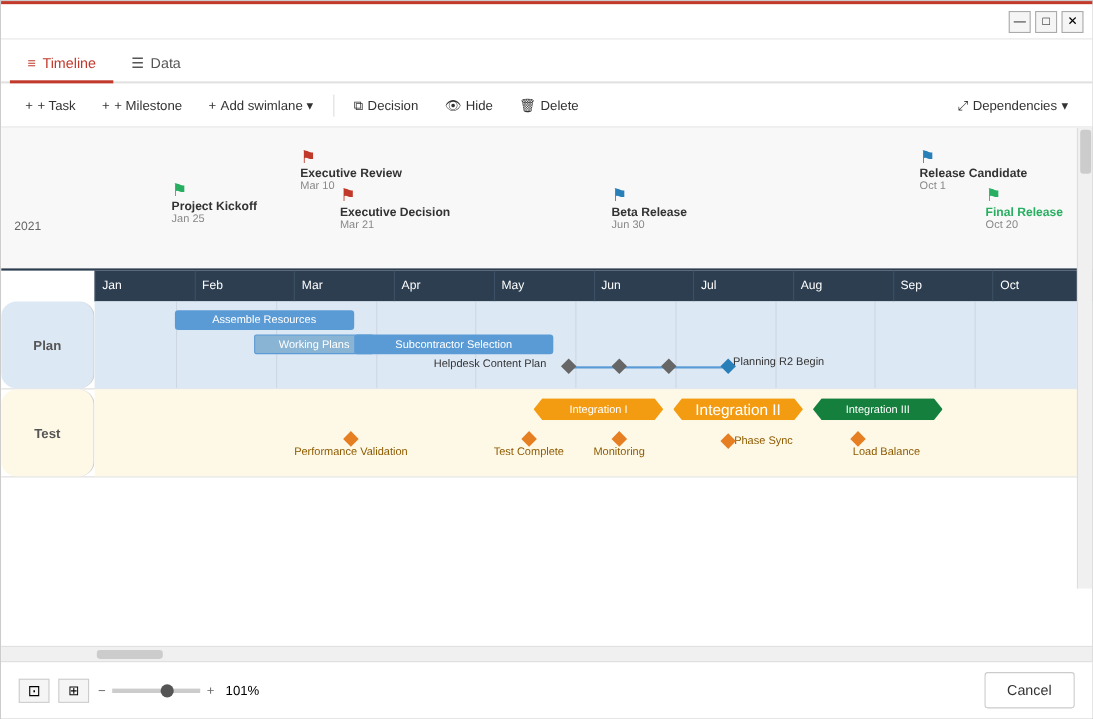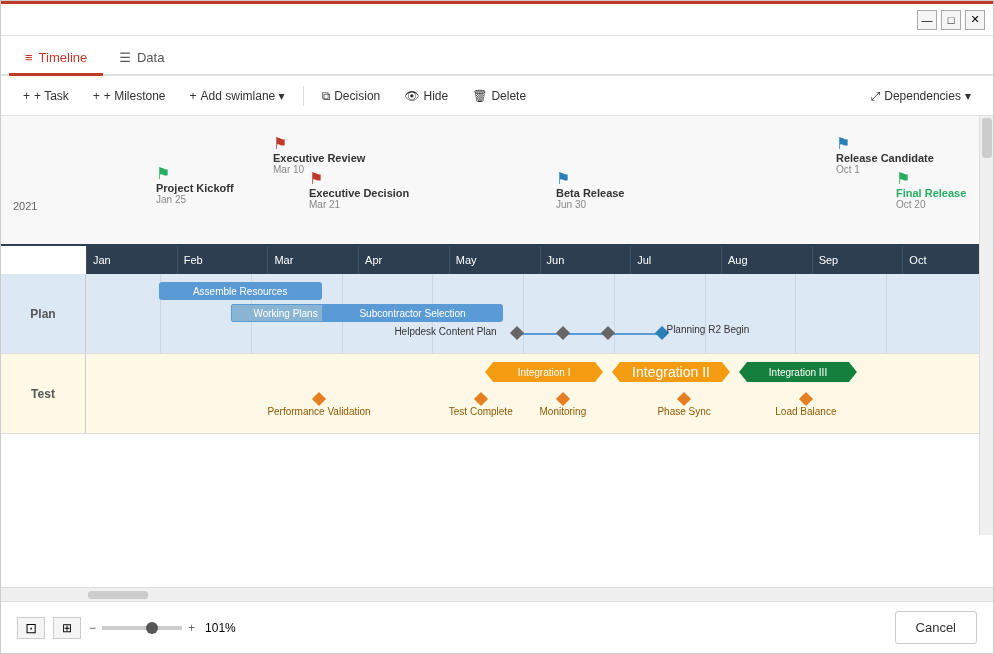--- a/index.html
+++ b/index.html
@@ -34,21 +34,21 @@
     .milestones-area { height: 130px; position: relative; background: #f8f8f8; border-bottom: 2px solid #2c3e50; }
 
     
     .month-header { height: 28px; background: #2c3e50; display: flex; align-items: center; position: relative; margin-left: 85px; }
     .month-cell { color: #fff; font-size: 11px; font-weight: 500; padding: 0 0 0 6px; flex: 1; border-left: 1px solid #3d5166; height: 100%; display: flex; align-items: center; }
 
     
     .swimlanes { flex: 1; display: flex; flex-direction: column; }
 
     .swimlane { display: flex; min-height: 80px; border-bottom: 1px solid #ddd; }
-    .swimlane-label { width: 85px; min-width: 85px; display: flex; align-items: center; justify-content: center; font-size: 12px; font-weight: 600; color: #555; border-right: 1px solid #ccc; background: #f9f9f9; }
+    .swimlane-label { width: 85px; min-width: 85px; display: flex; align-items: center; justify-content: center; font-size: 12px; font-weight: 600; color: #555; border-right: 1px solid #ccc; background: #f9f9f9; border-radius: 14px; }
     .swimlane-plan { background: #dde8f5; }
     .swimlane-test { background: #fef9e7; }
     .swimlane-content { flex: 1; position: relative; overflow: hidden; }
     .swimlane-plan-content { background: #dde8f5; }
     .swimlane-test-content { background: #fef9e7; }
 
     
     .year-label { position: absolute; left: 0; top: 0; font-size: 11px; color: #666; padding: 4px 6px; }
 
     
@@ -272,26 +272,26 @@
             <div style="position:absolute; left:40%; top:40px; display:flex; flex-direction:column; align-items:center;">
               <div style="width:10px; height:10px; background:#e67e22; transform:rotate(45deg);"></div>
               <span style="font-size:10px; color:#8e5a00; white-space:nowrap; margin-top:2px;">Test Complete</span>
             </div>
 
             <div style="position:absolute; left:50%; top:40px; display:flex; flex-direction:column; align-items:center;">
               <div style="width:10px; height:10px; background:#e67e22; transform:rotate(45deg);"></div>
               <span style="font-size:10px; color:#8e5a00; white-space:nowrap; margin-top:2px;">Monitoring</span>
             </div>
 
-            <div style="position:absolute; left:63%; top:40px; display:flex; flex-direction:column; align-items:center;">
+            <div style="position:absolute; left:63%; top:40px; display:flex; flex-direction:row; align-items:center;">
               <div style="width:10px; height:10px; background:#e67e22; transform:rotate(45deg);"></div>
               <span style="font-size:10px; color:#8e5a00; white-space:nowrap; margin-top:2px;">Phase Sync</span>
             </div>
 
-            <div style="position:absolute; left:76%; top:40px; display:flex; flex-direction:column; align-items:center;">
+            <div style="position:absolute; left:76%; top:40px; display:flex; flex-direction:column; ">
               <div style="width:10px; height:10px; background:#e67e22; transform:rotate(45deg);"></div>
               <span style="font-size:10px; color:#8e5a00; white-space:nowrap; margin-top:2px;">Load Balance</span>
             </div>
           </div>
         </div>
       </div>
 
       <div class="v-scrollbar" style="position:absolute;right:0;top:0;bottom:52px;width:14px;background:#f0f0f0;border-left:1px solid #ddd;">
         <div style="width:10px;height:40px;background:#ccc;border-radius:3px;margin:4px auto;margin-top:2px;"></div>
       </div>

